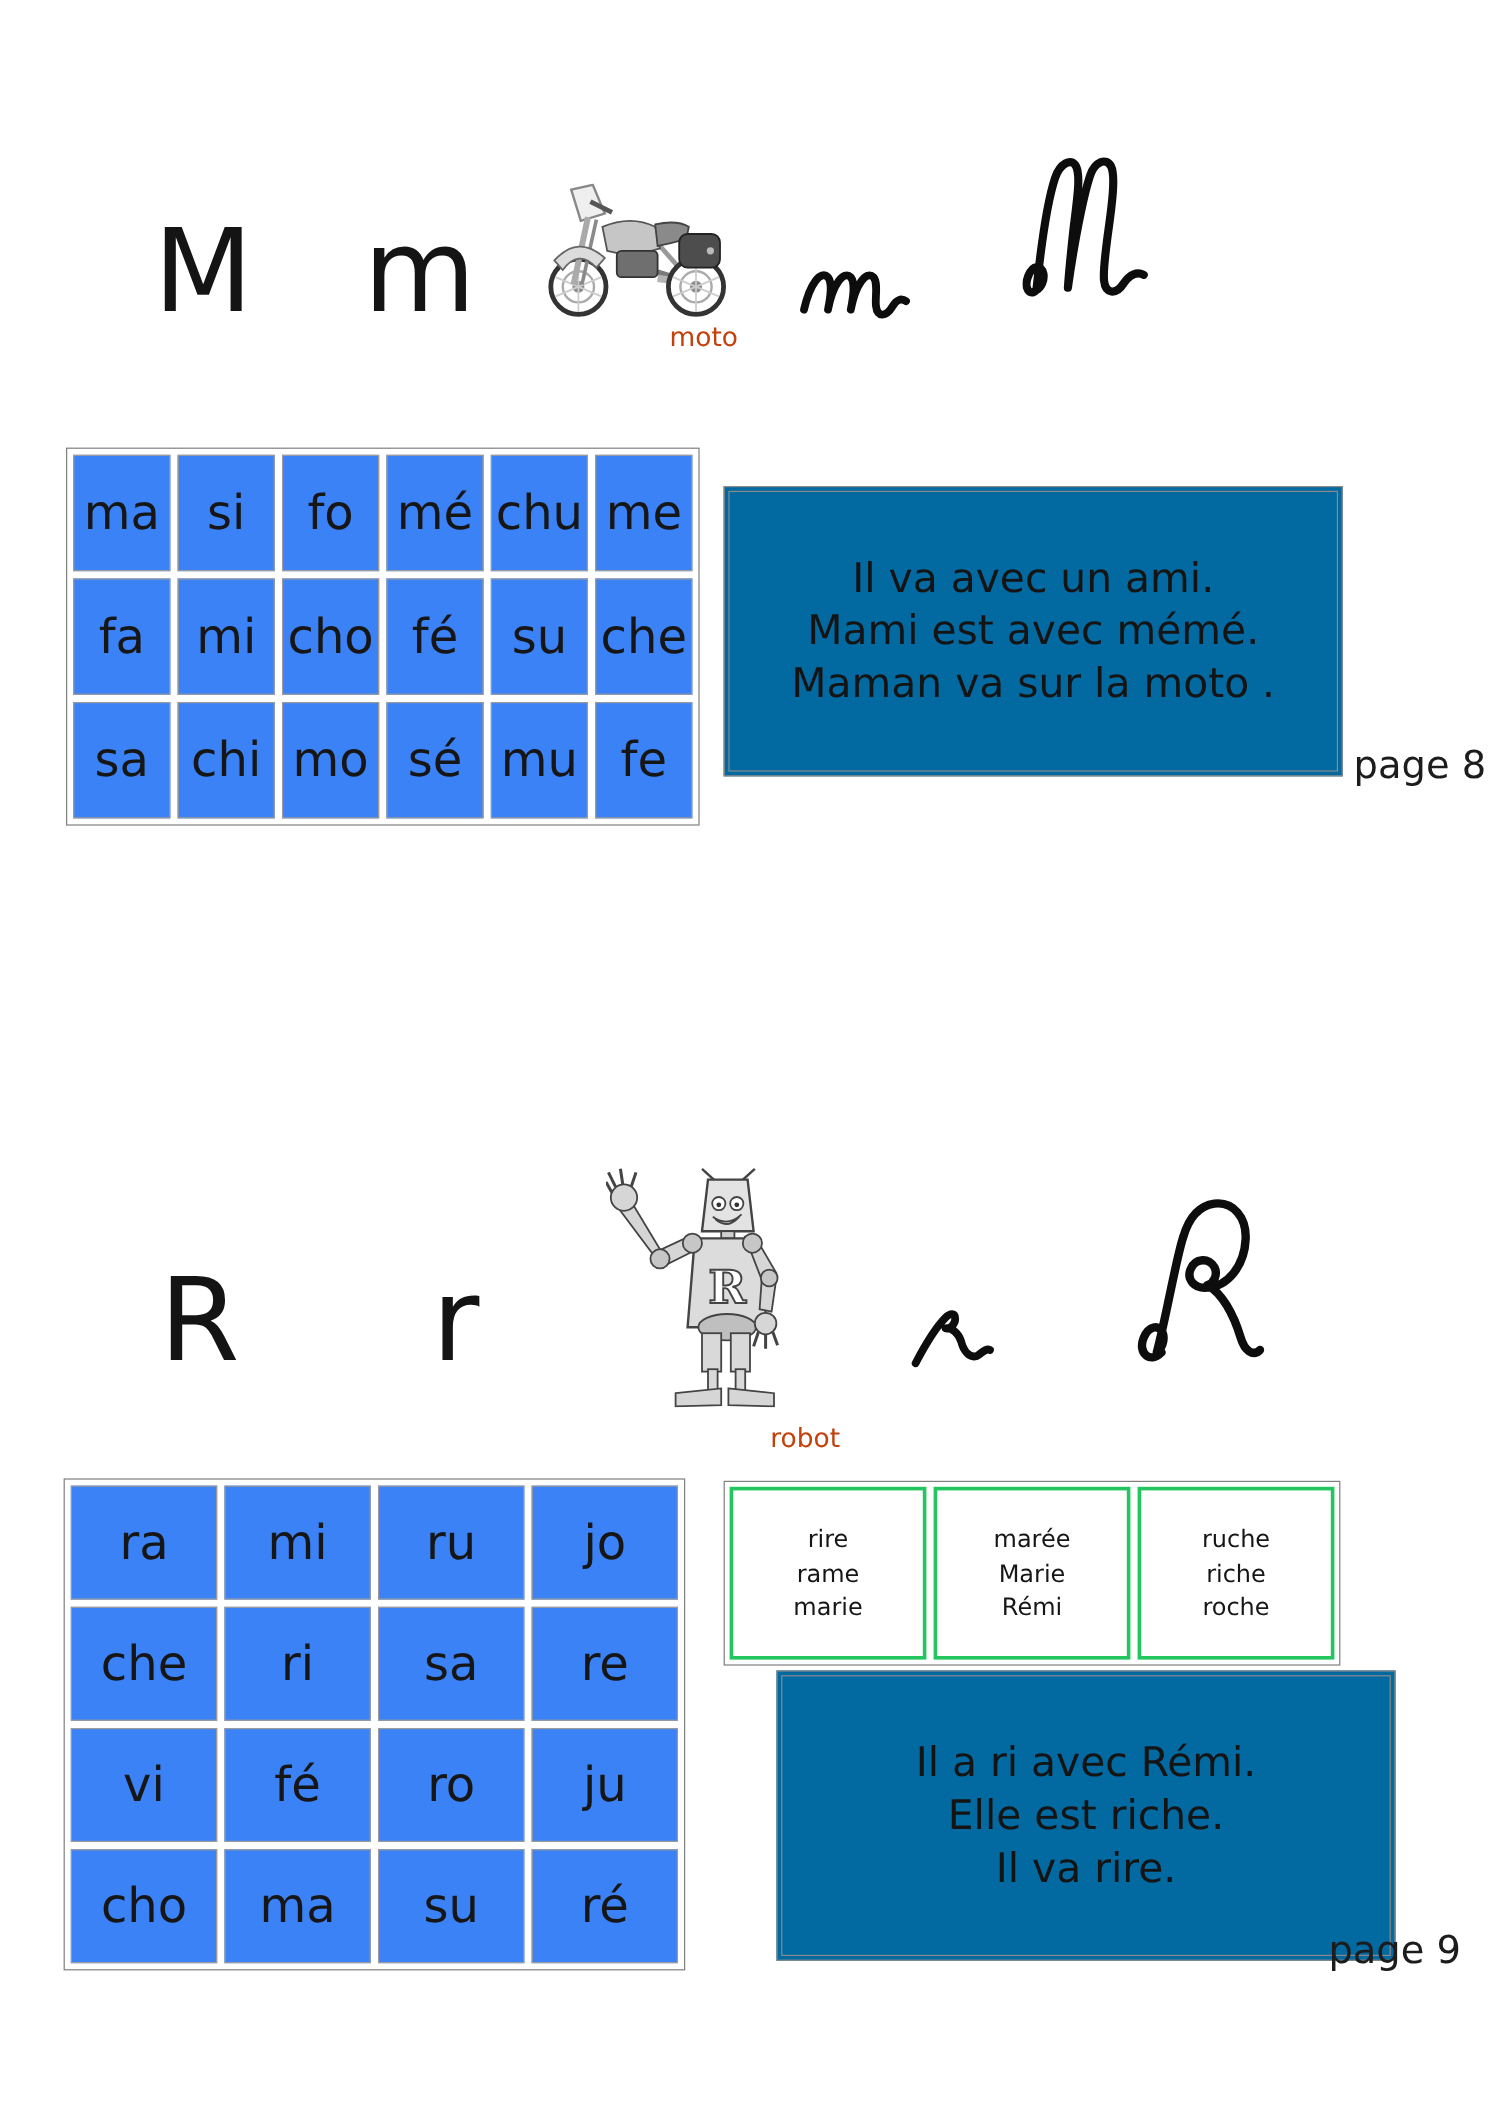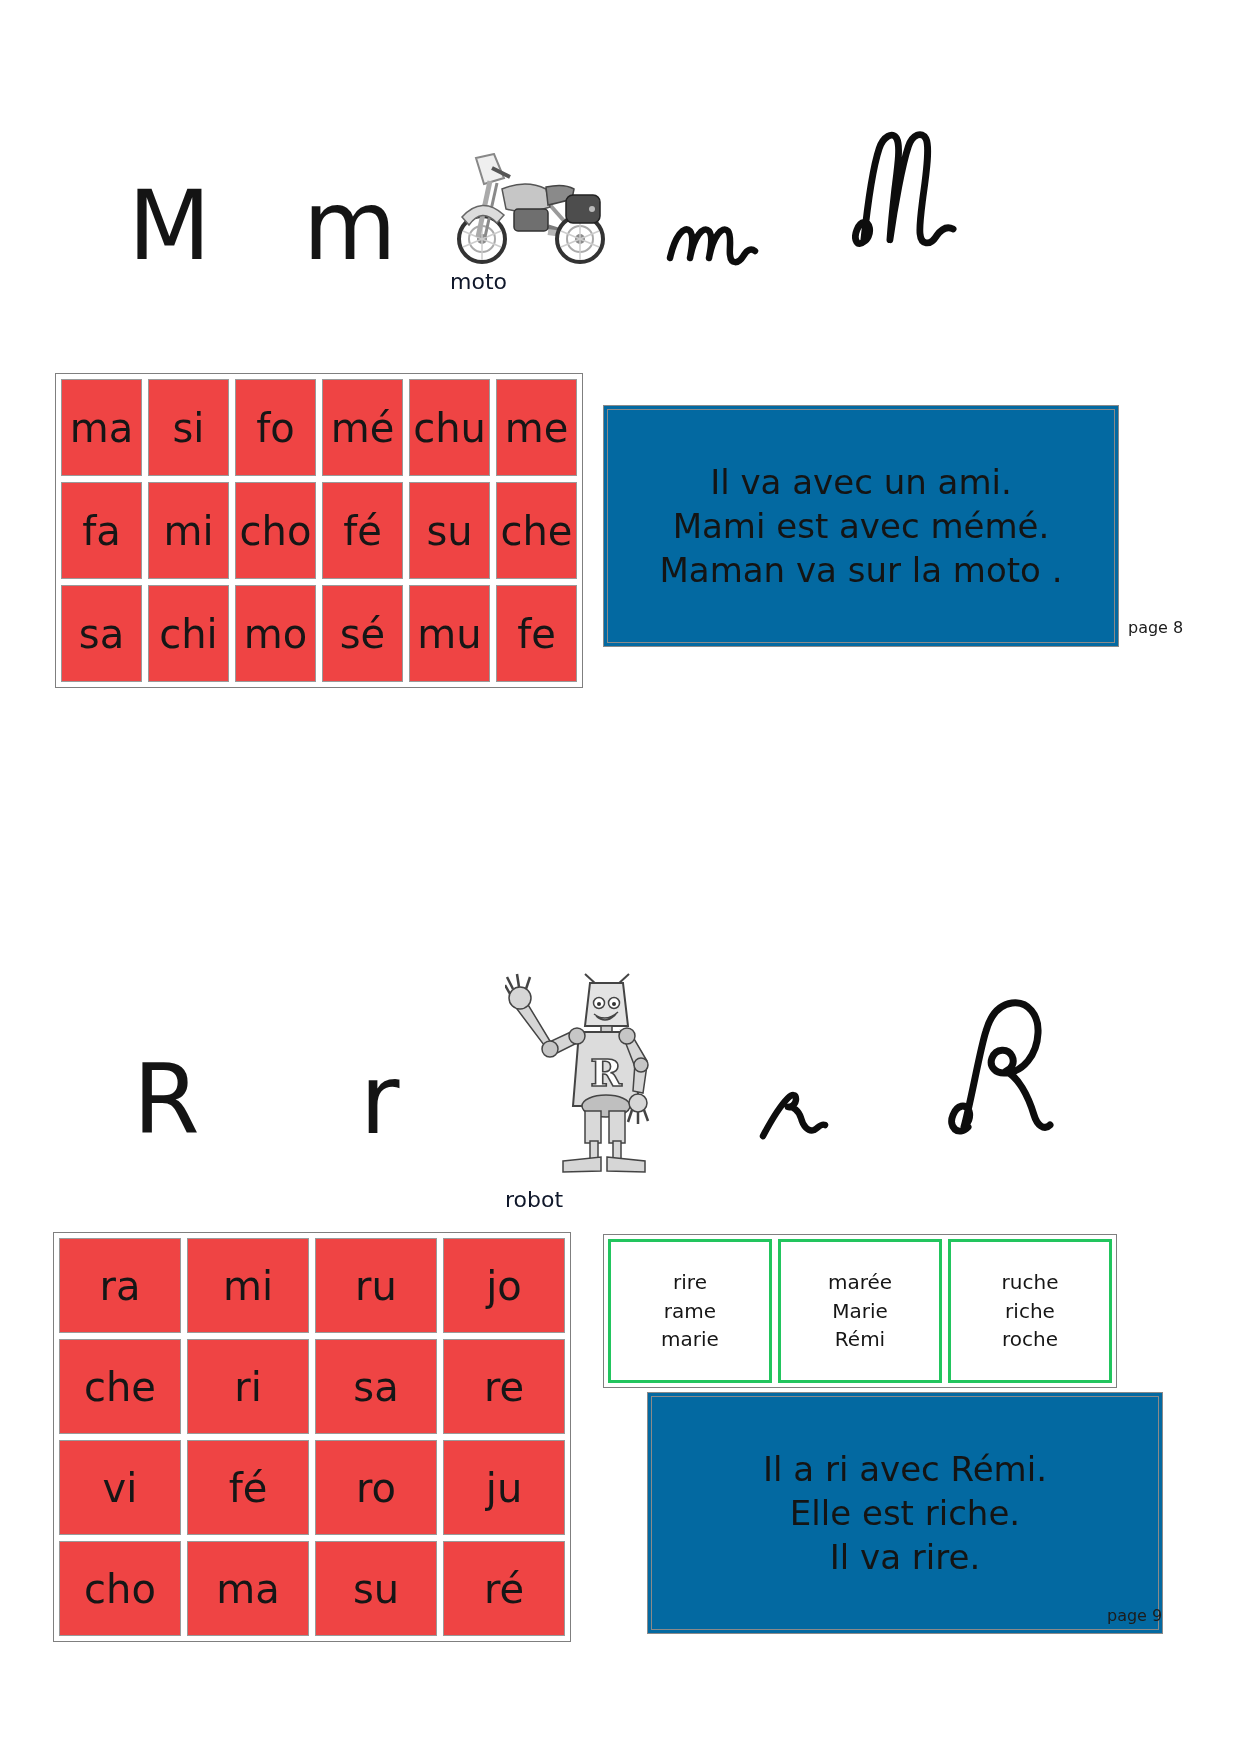--- a/index.html
+++ b/index.html
@@ -2,33 +2,33 @@
 <html><head>
 <meta charset="utf-8">
 <style>
   html,body{margin:0;padding:0;background:#ffffff;}
   .page{
     position:relative; width:1240px; height:1754px; background:#ffffff;
     font-family:"DejaVu Sans","Liberation Sans",sans-serif; color:#151515; overflow:hidden;
   }
   .abs{position:absolute;}
   .big-letter{font-size:96px; line-height:1; color:#141414;}
-  .caption{font-size:22px; color:#0f172a; text-align:left;}
-  .page-label{font-size:16px; color:#1c1c1c;text-align:center;}
+  .caption{font-size:22px; color:#c2410c; text-align:right;}
+  .page-label{font-size:32px; color:#1c1c1c;text-align:center;}
 
   
   .syl-table{
     display:grid; gap:6px; padding:5px;
     border:1px solid #7f7f7f; background:#fff;
   }
   .syl-table.m{grid-template-columns:repeat(6,81px); grid-auto-rows:97px;}
   .syl-table.r{grid-template-columns:repeat(4,122px); grid-auto-rows:95px;}
   .syl-cell{
     border:1px solid #9a9a9a; display:flex; align-items:center; justify-content:center;
-    font-size:40px; color:#161616; background:#ef4444;
+    font-size:40px; color:#161616; background:#3b82f6;
   }
 
   
   .word-table{
     display:grid; grid-template-columns:repeat(3,164px); grid-auto-rows:144px;
     gap:6px; padding:4px; border:1px solid #7f7f7f; background:#fff;
   }
   .word-cell{
     border:3px solid #22c55e; display:flex; flex-direction:column;
     align-items:center; justify-content:center; font-size:20px; line-height:1.42; color:#161616;

